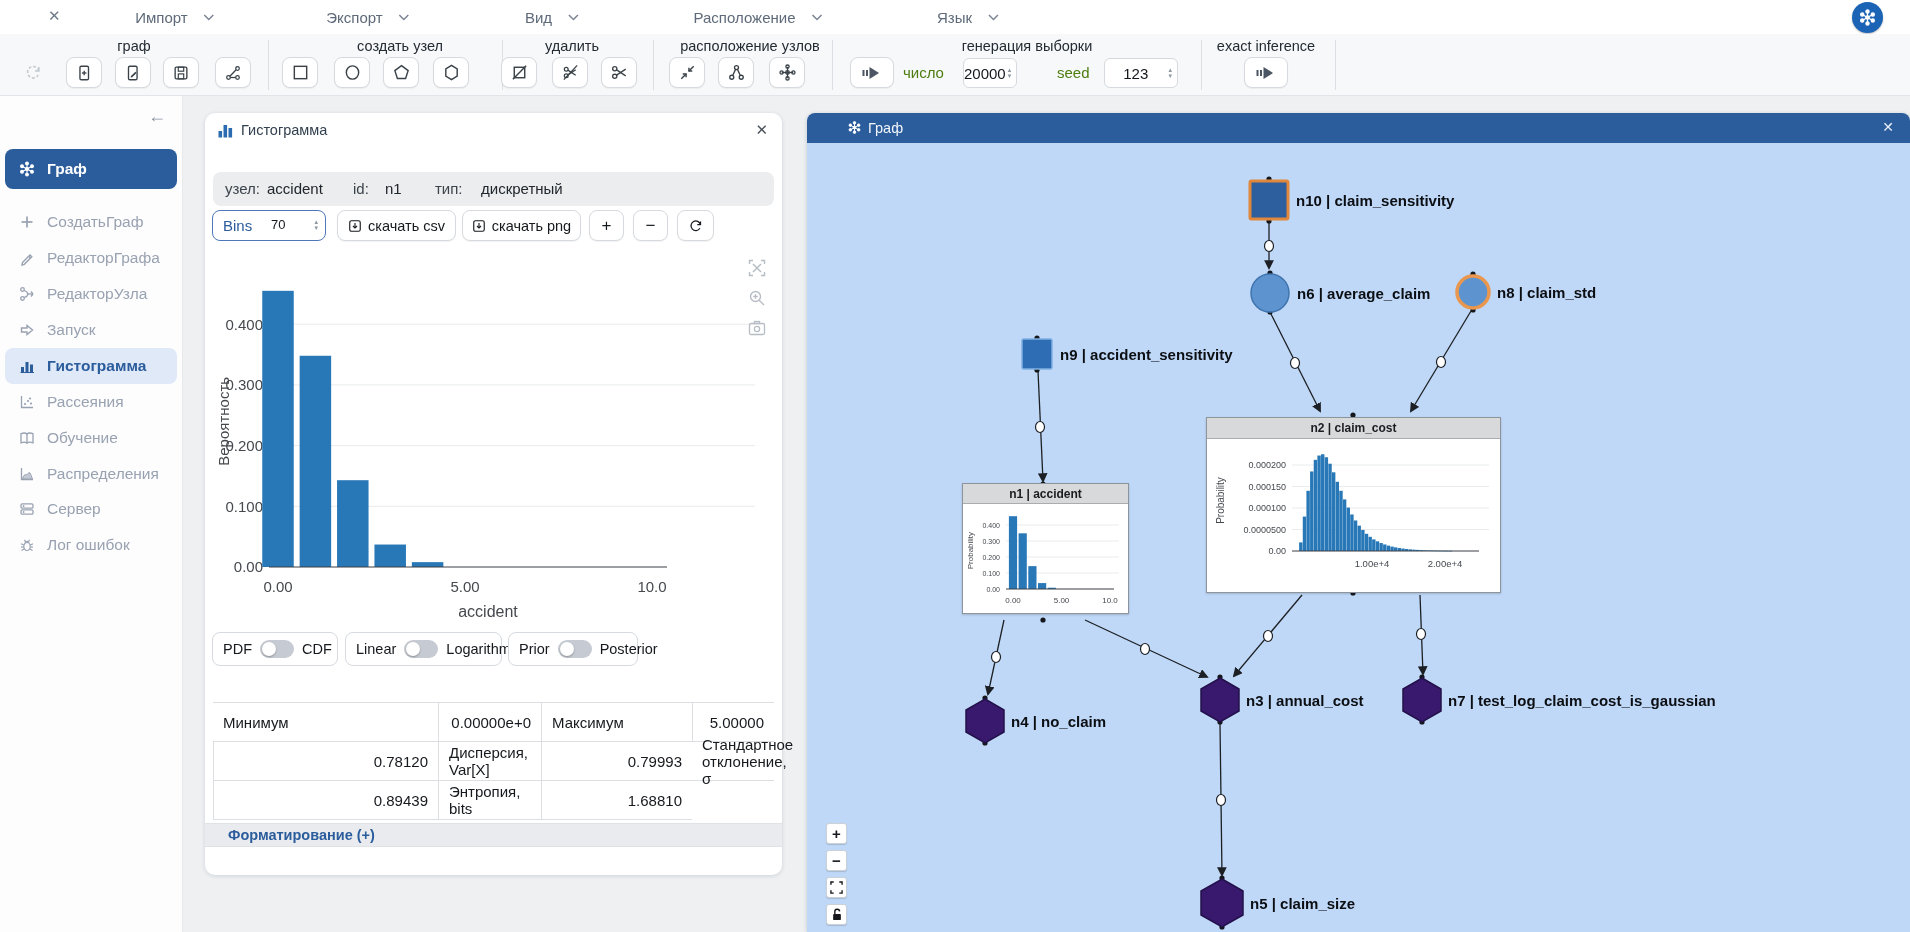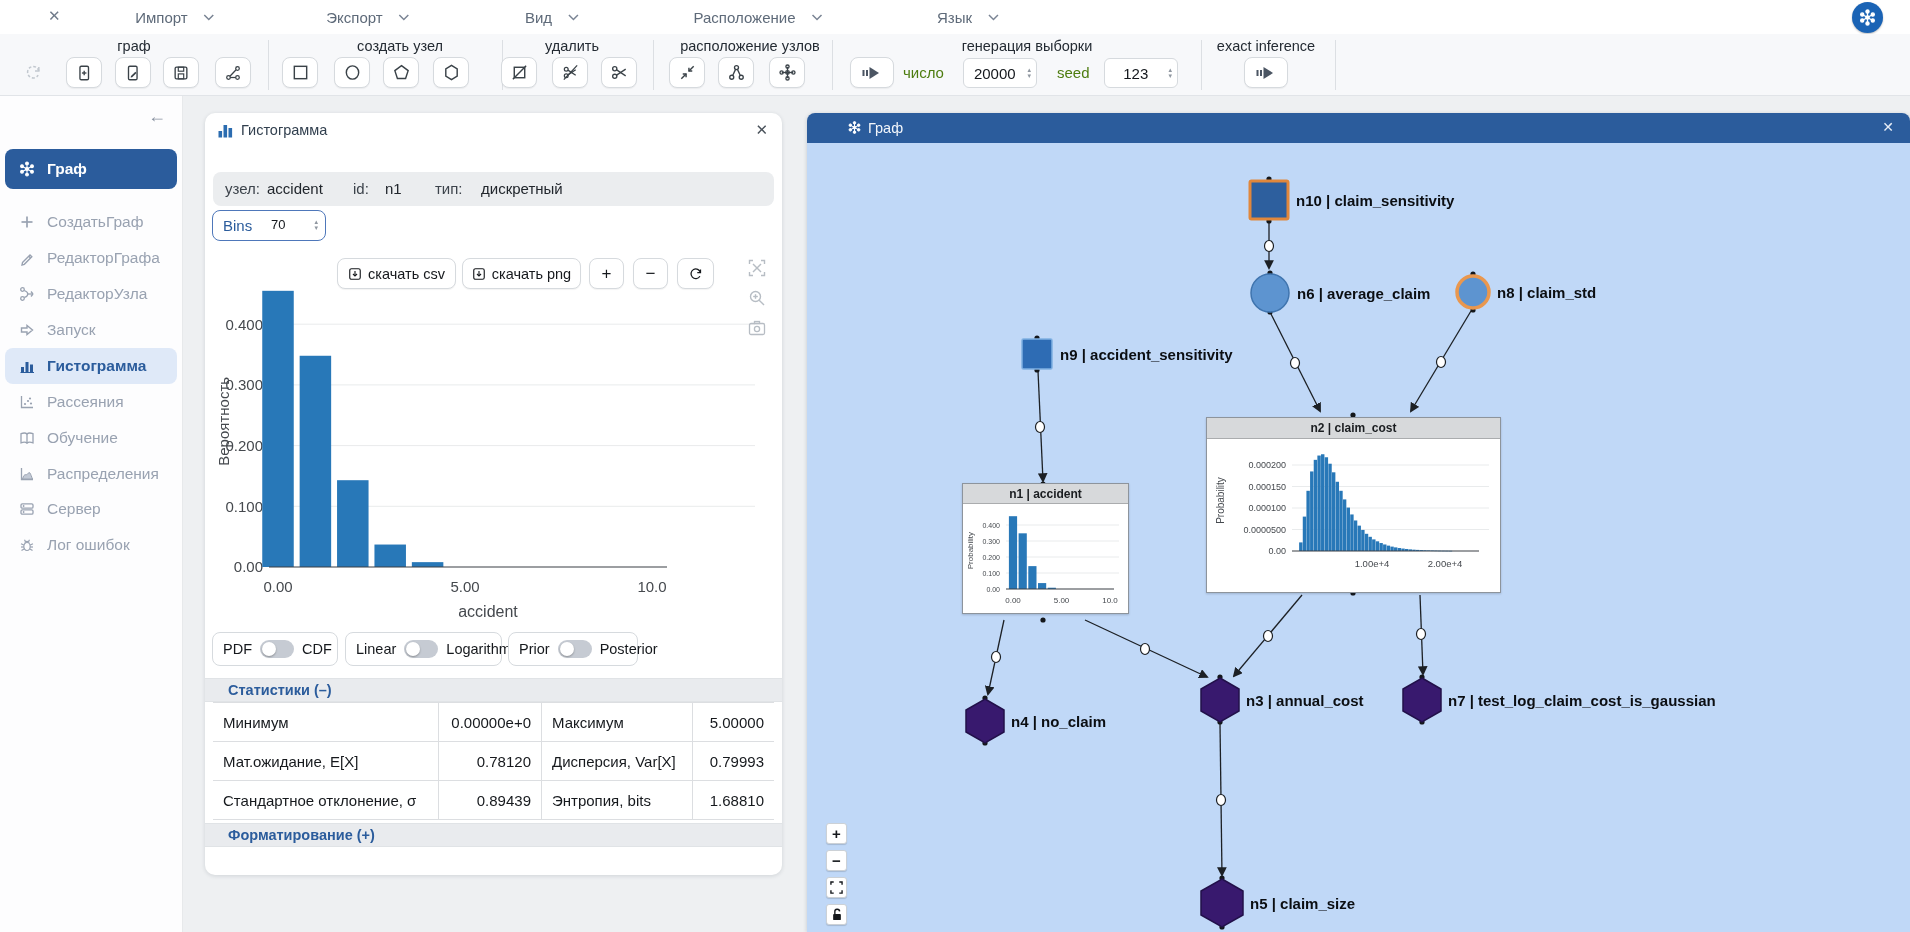--- a/index.html
+++ b/index.html
@@ -44,21 +44,21 @@
   .hist-panel { position:absolute; left:205px; top:113px; width:577px; height:762px; background:#fff;
     border-radius:10px; box-shadow:0 1px 4px rgba(30,40,60,.14); }
   .hp-title { position:absolute; left:0; top:0; width:100%; height:34px; }
   .hp-title .t { position:absolute; left:36px; top:9px; font-size:14.5px; color:#32404f; }
   .hp-close { position:absolute; right:14px; top:8px; font-size:15px; color:#4a525b; cursor:pointer; }
   .hp-info { position:absolute; left:8px; top:59px; width:561px; height:34px; background:#ebedef;
     border-radius:8px; font-size:15px; color:#21262c; }
   .hp-info span { position:absolute; top:8px; white-space:nowrap; }
   .hp-btn { position:absolute; top:97px; height:31px; background:#fff; border:1px solid #d6dade;
     border-radius:8px; display:flex; align-items:center; justify-content:center; gap:6px;
-    font-size:14.5px; color:#16191d; cursor:pointer; box-shadow:0 1px 1px rgba(0,0,0,.05);margin-top:48px; }
+    font-size:14.5px; color:#16191d; cursor:pointer; box-shadow:0 1px 1px rgba(0,0,0,.05); }
   .bins-box { position:absolute; left:7px; top:97px; width:114px; height:31px; border:1.5px solid #4e77ba;
     border-radius:8px; background:#fff; }
   .bins-box .bl { position:absolute; left:10px; top:6px; font-size:15px; color:#2b5c9c; }
   .bins-box .bv { position:absolute; left:58px; top:6px; font-size:13px; color:#14181d; }
   .bins-box .spinner { position:absolute; right:2px; top:8px; }
   .modebar-ico { position:absolute; cursor:pointer; }
   .toggle-box { position:absolute; top:519px; height:34px; border:1px solid #d6dade; border-radius:8px;
     background:#fff; display:flex; align-items:center; justify-content:space-between; padding:0 10px;
     font-size:14.5px; color:#16191d; }
   .pill { width:34px; height:18px; border-radius:9px; background:#c6cbd3; position:relative;
@@ -274,21 +274,21 @@
   <div class="tb-div" style="left:832px"></div>
 
   <div class="tb-btn wide" style="left:850px">
     <svg width="22" height="16" viewBox="0 0 22 16">
       <rect x="1.5" y="5" width="2" height="6" fill="#4b5563"></rect>
       <rect x="5" y="5" width="2" height="6" fill="#4b5563"></rect>
       <polygon points="8.5,2 8.5,14 18,8" fill="#4b5563"></polygon>
     </svg>
   </div>
   <div class="tb-field-label" style="left:903px">число</div>
-  <div class="tb-num" style="left:963px;width:74px">
+  <div class="tb-num" style="left:963px;width:54px">
     <span class="val">20000</span>
     <span class="spinner">▴<br>▾</span>
   </div>
   <div class="tb-field-label" style="left:1057px">seed</div>
   <div class="tb-num" style="left:1104px;width:74px">
     <span class="val">123</span>
     <span class="spinner">▴<br>▾</span>
   </div>
   <div class="tb-div" style="left:1201px"></div>
 
@@ -599,29 +599,25 @@
     <span>Logarithmic</span>
   </div>
   <div class="toggle-box" style="left:303px;width:130px">
     <span>Prior</span>
     <span class="pill">
         <span class="knob"></span>
       </span>
     <span>Posterior</span>
   </div>
 
-  <div class="stats-band" style="top:565px">
-    <span class="bt">Статистики (–)</span>
-  </div>
   <div class="stats-table">
     <div>Минимум</div>
     <div class="c2 num">0.00000e+0</div>
     <div class="c3">Максимум</div>
     <div class="c4 num">5.00000</div>
-    <div>Мат.ожидание, E[X]</div>
     <div class="c2 num">0.78120</div>
     <div class="c3">Дисперсия, Var[X]</div>
     <div class="c4 num">0.79993</div>
     <div>Стандартное отклонение, σ</div>
     <div class="c2 num">0.89439</div>
     <div class="c3">Энтропия, bits</div>
     <div class="c4 num">1.68810</div>
   </div>
   <div class="stats-band" style="top:710px">
     <span class="bt">Форматирование (+)</span>

